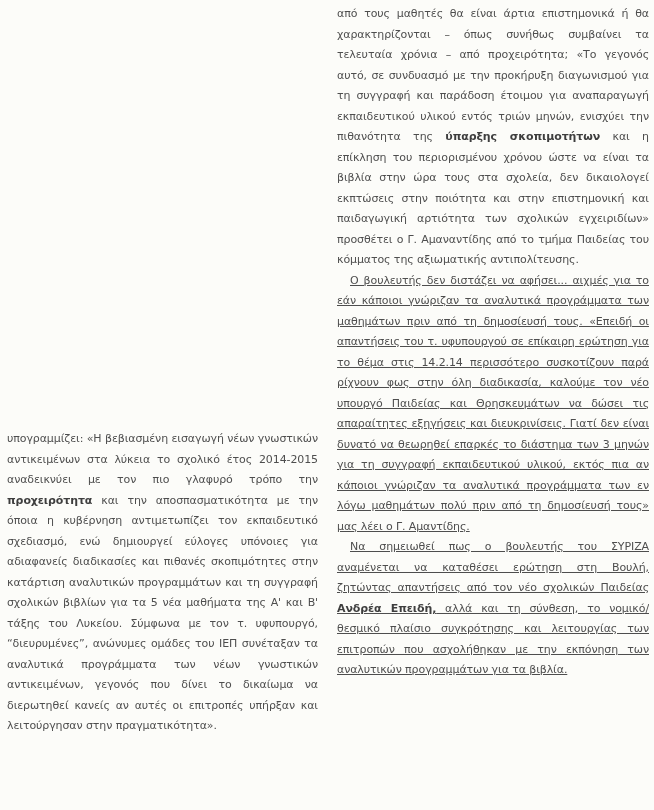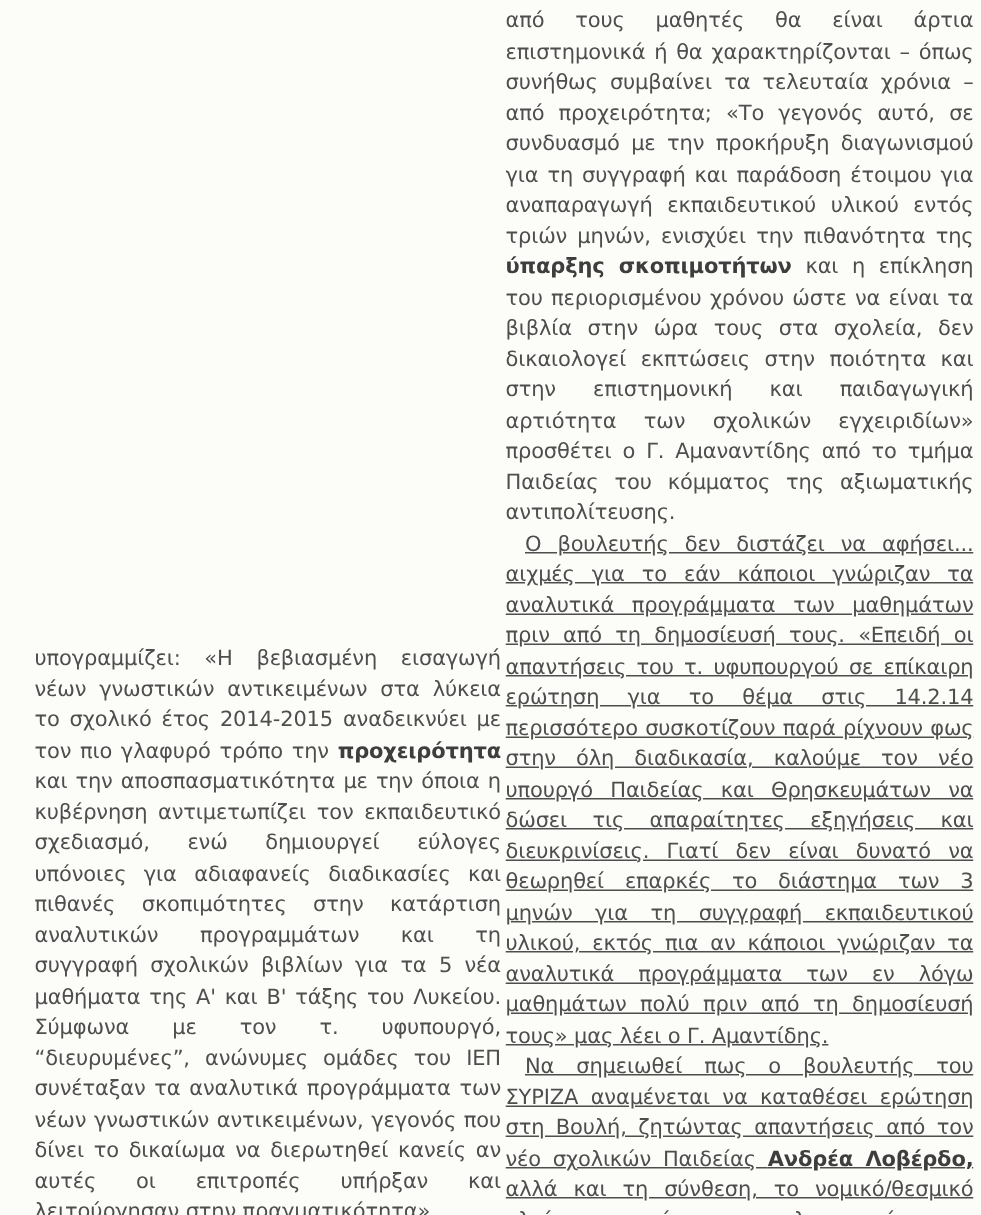--- a/index.html
+++ b/index.html
@@ -19,28 +19,28 @@
     width: 654px;
     height: 810px;
     background: #fcfcf9;
   }
   .col {
     position: absolute;
     top: 0;
     height: 810px;
     overflow: hidden;
     box-sizing: border-box;
-    font-size: 14px;
+    font-size: 11px;
     line-height: 20.5px;
     text-align: justify;
     letter-spacing: -0.1px;
     hyphens: auto;
   }
   .col-left {
-    left: 23px;
+    left: 7px;
     width: 311px;
     padding-top: 429px;
   }
   .col-right {
     left: 337px;
     width: 312px;
     padding-top: 4px;
   }
   .para {
     margin: 0;
@@ -61,16 +61,16 @@
 <div class="page">
 
   <div class="col col-left">
     <p class="para"><span>υπογραμμίζει: «Η βεβιασμένη εισαγωγή νέων γνωστικών αντικειμένων στα λύκεια το σχολικό έτος 2014-2015 αναδεικνύει με τον πιο γλαφυρό τρόπο την </span><b class="bold">προχειρότητα</b><span> και την αποσπασματικότητα με την όποια η κυβέρνηση αντιμετωπίζει τον εκπαιδευτικό σχεδιασμό, ενώ δημιουργεί εύλογες υπόνοιες για αδιαφανείς διαδικασίες και πιθανές σκοπιμότητες στην κατάρτιση αναλυτικών προγραμμάτων και τη συγγραφή σχολικών βιβλίων για τα 5 νέα μαθήματα της Α' και Β' τάξης του Λυκείου. Σύμφωνα με τον τ. υφυπουργό, “διευρυμένες”, ανώνυμες ομάδες του ΙΕΠ συνέταξαν τα αναλυτικά προγράμματα των νέων γνωστικών αντικειμένων, γεγονός που δίνει το δικαίωμα να διερωτηθεί κανείς αν αυτές οι επιτροπές υπήρξαν και λειτούργησαν στην πραγματικότητα».</span></p>
 
   </div>
 
   <div class="col col-right">
     <p class="para"><span>από τους μαθητές θα είναι άρτια επιστημονικά ή θα χαρακτηρίζονται – όπως συνήθως συμβαίνει τα τελευταία χρόνια – από προχειρότητα; «Το γεγονός αυτό, σε συνδυασμό με την προκήρυξη διαγωνισμού για τη συγγραφή και παράδοση έτοιμου για αναπαραγωγή εκπαιδευτικού υλικού εντός τριών μηνών, ενισχύει την πιθανότητα της </span><b class="bold">ύπαρξης σκοπιμοτήτων</b><span> και η επίκληση του περιορισμένου χρόνου ώστε να είναι τα βιβλία στην ώρα τους στα σχολεία, δεν δικαιολογεί εκπτώσεις στην ποιότητα και στην επιστημονική και παιδαγωγική αρτιότητα των σχολικών εγχειριδίων» προσθέτει ο Γ. Αμαναντίδης από το τμήμα Παιδείας του κόμματος της αξιωματικής αντιπολίτευσης.</span></p>
     <p class="para indent"><span>Ο βουλευτής δεν διστάζει να αφήσει... αιχμές για το εάν κάποιοι γνώριζαν τα αναλυτικά προγράμματα των μαθημάτων πριν από τη δημοσίευσή τους. «Επειδή οι απαντήσεις του τ. υφυπουργού σε επίκαιρη ερώτηση για το θέμα στις 14.2.14 περισσότερο συσκοτίζουν παρά ρίχνουν φως στην όλη διαδικασία, καλούμε τον νέο υπουργό Παιδείας και Θρησκευμάτων να δώσει τις απαραίτητες εξηγήσεις και διευκρινίσεις. Γιατί δεν είναι δυνατό να θεωρηθεί επαρκές το διάστημα των 3 μηνών για τη συγγραφή εκπαιδευτικού υλικού, εκτός πια αν κάποιοι γνώριζαν τα αναλυτικά προγράμματα των εν λόγω μαθημάτων πολύ πριν από τη δημοσίευσή τους» μας λέει ο Γ. Αμαντίδης.</span></p>
-    <p class="para indent"><span>Να σημειωθεί πως ο βουλευτής του ΣΥΡΙΖΑ αναμένεται να καταθέσει ερώτηση στη Βουλή, ζητώντας απαντήσεις από τον νέο σχολικών Παιδείας </span><b class="bold">Ανδρέα Λοβέρδο,</b><span> αλλά και τη σύνθεση, το νομικό/θεσμικό πλαίσιο συγκρότησης και λειτουργίας των επιτροπών που ασχολήθηκαν με την εκπόνηση των αναλυτικών προγραμμάτων για τα βιβλία.</span></p>
+    <p class="para indent"><span>Να σημειωθεί πως ο βουλευτής του ΣΥΡΙΖΑ αναμένεται να καταθέσει ερώτηση στη Βουλή, ζητώντας απαντήσεις από τον νέο σχολικών Παιδείας </span><b class="bold">Ανδρέα Επειδή,</b><span> αλλά και τη σύνθεση, το νομικό/θεσμικό πλαίσιο συγκρότησης και λειτουργίας των επιτροπών που ασχολήθηκαν με την εκπόνηση των αναλυτικών προγραμμάτων για τα βιβλία.</span></p>
   </div>
 
 </div>
 
 </body></html>

